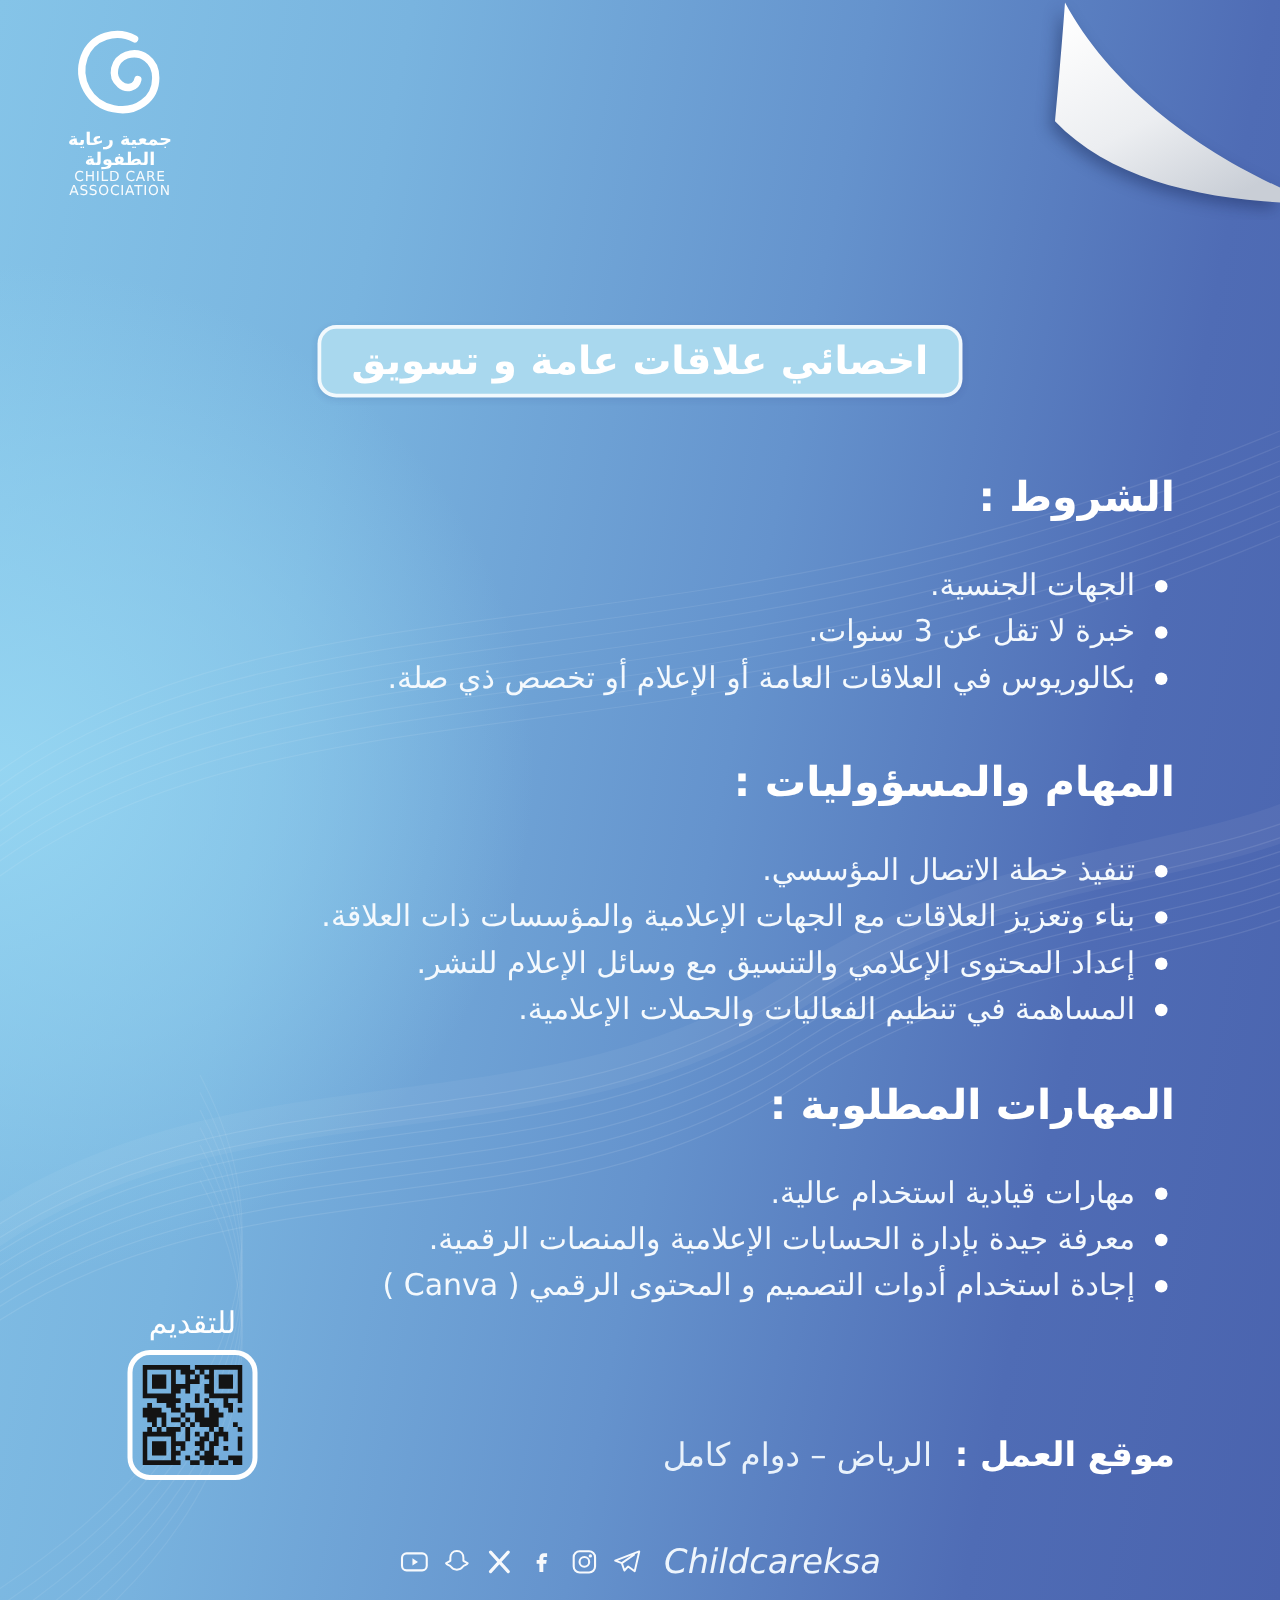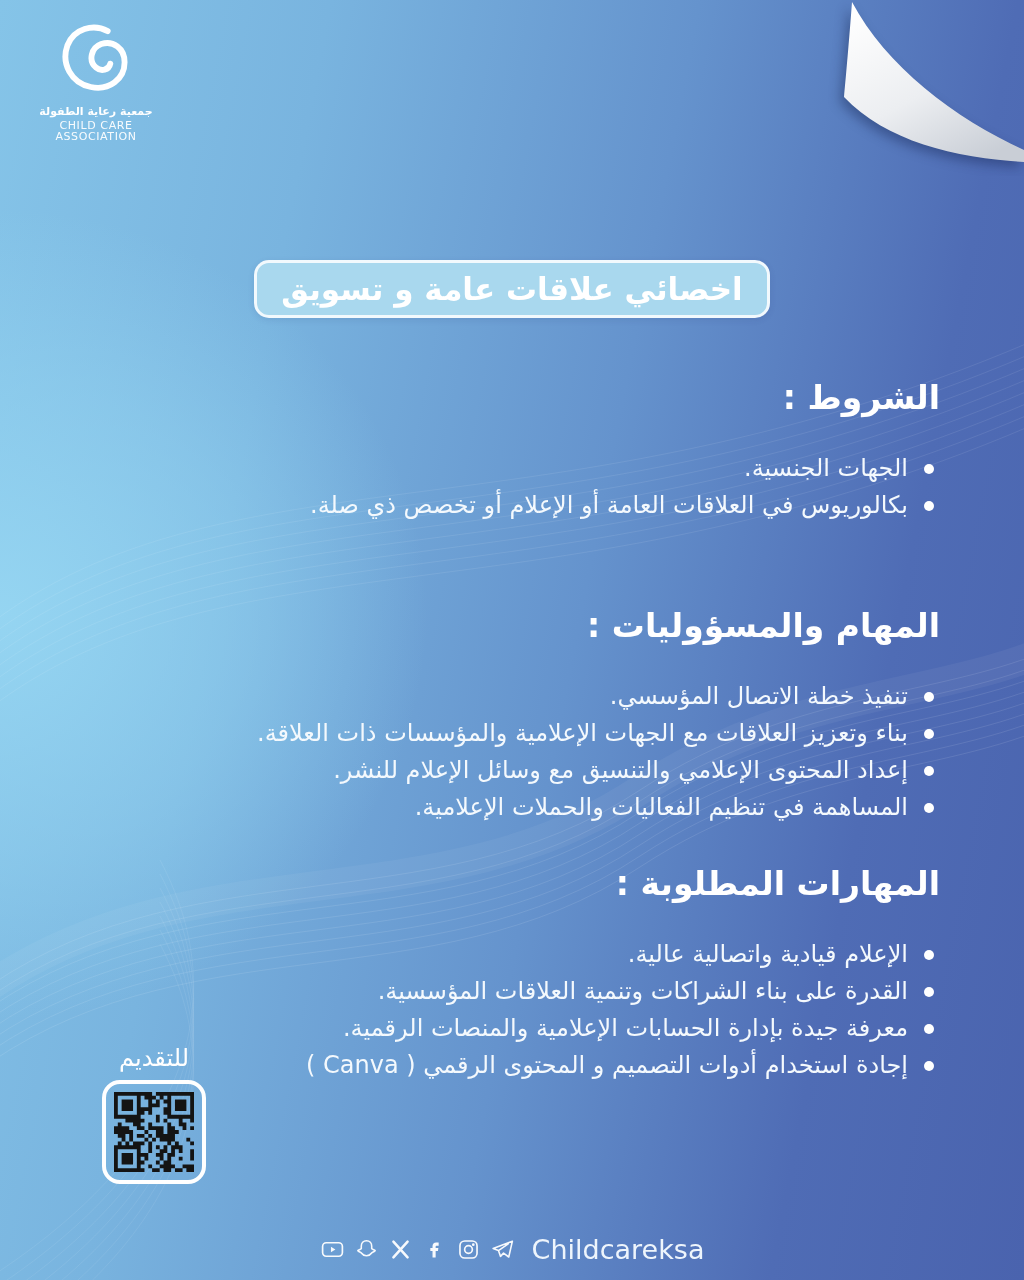--- a/index.html
+++ b/index.html
@@ -9,21 +9,21 @@
     background:
       radial-gradient(58% 44% at 0% 48%, rgba(150,214,242,0.95) 0%, rgba(150,214,242,0.45) 42%, rgba(150,214,242,0) 72%),
       linear-gradient(101deg, #85c4e8 0%, #79b4df 26%, #6593cd 55%, #4f6cb5 80%, #4a63ae 100%);
   }
   svg { display:block; }
   .waves { position:absolute; inset:0; pointer-events:none; }
 
   
   .logo { position:absolute; top:22px; left:36px; width:120px; text-align:center; direction:rtl; }
   .logo .swirl { margin:0 auto; width:78px; height:78px; }
-  .logo .ar { font-size:11px; font-weight:700; line-height:16px; margin-top:4px; }
+  .logo .ar { font-size:14px; font-weight:700; line-height:16px; margin-top:4px; }
   .logo .en { font-size:11px; letter-spacing:0.6px; line-height:11px; opacity:0.95; }
 
   
   .curl { position:absolute; top:0; right:0; width:212px; height:176px; }
 
   
   .title-block { position:absolute; top:128px; left:0; right:0; text-align:center; }
   .title-line { font-size:39px; font-weight:700; line-height:60px; text-shadow:0 1px 2px rgba(40,60,120,0.18); }
   .badge-wrap { position:absolute; top:260px; left:0; right:0; text-align:center; }
   .badge {
@@ -49,21 +49,21 @@
   .qr { position:absolute; left:102px; top:1080px; width:104px; height:104px;
     border:4px solid #ffffff; border-radius:18px; padding:8px; box-sizing:border-box; }
   .qr svg { width:100%; height:100%; }
 
   
   .location { position:absolute; top:1146px; right:84px; left:84px; text-align:right;
     font-size:26px; line-height:38px; }
   .location .lbl { font-weight:700; font-size:27px; }
   .location .val { color:#e9f2fb; margin-right:10px; }
   .social { position:absolute; top:1234px; left:0; right:0; display:flex; direction:ltr;
-    justify-content:center; align-items:center; gap:9px; }
+    justify-content:center; align-items:center; gap:9px;font-style:italic; }
   .social .icon { width:25px; height:25px; opacity:0.95; }
   .social .handle { font-size:27px; color:#eef5fc; margin-left:8px; }
 </style>
 </head>
 <body>
 
 <div class="poster">
 
   <svg class="waves" viewBox="0 0 1024 1280" preserveAspectRatio="none">
     <defs>
@@ -128,51 +128,55 @@
 
 
   <div class="badge-wrap">
     <span class="badge">اخصائي علاقات عامة و تسويق</span>
   </div>
 
   <div class="section sec-1">
     <h2>الشروط :</h2>
     <ul>
       <li>الجهات الجنسية.</li>
+      <li>خبرة لا تقل عن 3 سنوات.</li>
       <li>بكالوريوس في العلاقات العامة أو الإعلام أو تخصص ذي صلة.</li>
     </ul>
   </div>
 
   <div class="section sec-2">
     <h2>المهام والمسؤوليات :</h2>
     <ul>
       <li>تنفيذ خطة الاتصال المؤسسي.</li>
       <li>بناء وتعزيز العلاقات مع الجهات الإعلامية والمؤسسات ذات العلاقة.</li>
       <li>إعداد المحتوى الإعلامي والتنسيق مع وسائل الإعلام للنشر.</li>
       <li>المساهمة في تنظيم الفعاليات والحملات الإعلامية.</li>
     </ul>
   </div>
 
   <div class="section sec-3">
     <h2>المهارات المطلوبة :</h2>
     <ul>
-      <li>الإعلام قيادية واتصالية عالية.</li>
-      <li>القدرة على بناء الشراكات وتنمية العلاقات المؤسسية.</li>
+      <li>مهارات قيادية استخدام عالية.</li>
       <li>معرفة جيدة بإدارة الحسابات الإعلامية والمنصات الرقمية.</li>
       <li>إجادة استخدام أدوات التصميم و المحتوى الرقمي ( Canva )</li>
     </ul>
   </div>
 
   <div class="apply-label">للتقديم</div>
   <div class="qr">
     <svg viewBox="0 0 88.2 88.2">
       <path id="qr-path" fill="#141414" fill-rule="evenodd" d="M29.4,0.0h4.2v4.2h-4.2zM33.6,0.0h4.2v4.2h-4.2zM37.8,0.0h4.2v4.2h-4.2zM46.2,0.0h4.2v4.2h-4.2zM50.4,0.0h4.2v4.2h-4.2zM54.6,0.0h4.2v4.2h-4.2zM33.6,4.2h4.2v4.2h-4.2zM37.8,4.2h4.2v4.2h-4.2zM42.0,4.2h4.2v4.2h-4.2zM50.4,4.2h4.2v4.2h-4.2zM37.8,8.4h4.2v4.2h-4.2zM46.2,8.4h4.2v4.2h-4.2zM54.6,8.4h4.2v4.2h-4.2zM37.8,12.6h4.2v4.2h-4.2zM42.0,12.6h4.2v4.2h-4.2zM46.2,12.6h4.2v4.2h-4.2zM29.4,16.8h4.2v4.2h-4.2zM33.6,16.8h4.2v4.2h-4.2zM37.8,16.8h4.2v4.2h-4.2zM54.6,16.8h4.2v4.2h-4.2zM29.4,21.0h4.2v4.2h-4.2zM37.8,21.0h4.2v4.2h-4.2zM54.6,21.0h4.2v4.2h-4.2zM46.2,25.2h4.2v4.2h-4.2zM12.6,29.4h4.2v4.2h-4.2zM16.8,29.4h4.2v4.2h-4.2zM21.0,29.4h4.2v4.2h-4.2zM25.2,29.4h4.2v4.2h-4.2zM29.4,29.4h4.2v4.2h-4.2zM46.2,29.4h4.2v4.2h-4.2zM54.6,29.4h4.2v4.2h-4.2zM71.4,29.4h4.2v4.2h-4.2zM84.0,29.4h4.2v4.2h-4.2zM4.2,33.6h4.2v4.2h-4.2zM21.0,33.6h4.2v4.2h-4.2zM25.2,33.6h4.2v4.2h-4.2zM37.8,33.6h4.2v4.2h-4.2zM58.8,33.6h4.2v4.2h-4.2zM71.4,33.6h4.2v4.2h-4.2zM75.6,33.6h4.2v4.2h-4.2zM0.0,37.8h4.2v4.2h-4.2zM4.2,37.8h4.2v4.2h-4.2zM8.4,37.8h4.2v4.2h-4.2zM12.6,37.8h4.2v4.2h-4.2zM25.2,37.8h4.2v4.2h-4.2zM29.4,37.8h4.2v4.2h-4.2zM37.8,37.8h4.2v4.2h-4.2zM42.0,37.8h4.2v4.2h-4.2zM46.2,37.8h4.2v4.2h-4.2zM50.4,37.8h4.2v4.2h-4.2zM58.8,37.8h4.2v4.2h-4.2zM63.0,37.8h4.2v4.2h-4.2zM75.6,37.8h4.2v4.2h-4.2zM84.0,37.8h4.2v4.2h-4.2zM0.0,42.0h4.2v4.2h-4.2zM4.2,42.0h4.2v4.2h-4.2zM8.4,42.0h4.2v4.2h-4.2zM12.6,42.0h4.2v4.2h-4.2zM16.8,42.0h4.2v4.2h-4.2zM33.6,42.0h4.2v4.2h-4.2zM46.2,42.0h4.2v4.2h-4.2zM50.4,42.0h4.2v4.2h-4.2zM58.8,42.0h4.2v4.2h-4.2zM63.0,42.0h4.2v4.2h-4.2zM67.2,42.0h4.2v4.2h-4.2zM4.2,46.2h4.2v4.2h-4.2zM8.4,46.2h4.2v4.2h-4.2zM16.8,46.2h4.2v4.2h-4.2zM25.2,46.2h4.2v4.2h-4.2zM29.4,46.2h4.2v4.2h-4.2zM37.8,46.2h4.2v4.2h-4.2zM46.2,46.2h4.2v4.2h-4.2zM50.4,46.2h4.2v4.2h-4.2zM54.6,46.2h4.2v4.2h-4.2zM58.8,46.2h4.2v4.2h-4.2zM63.0,46.2h4.2v4.2h-4.2zM8.4,50.4h4.2v4.2h-4.2zM16.8,50.4h4.2v4.2h-4.2zM33.6,50.4h4.2v4.2h-4.2zM42.0,50.4h4.2v4.2h-4.2zM50.4,50.4h4.2v4.2h-4.2zM54.6,50.4h4.2v4.2h-4.2zM58.8,50.4h4.2v4.2h-4.2zM63.0,50.4h4.2v4.2h-4.2zM79.8,50.4h4.2v4.2h-4.2zM4.2,54.6h4.2v4.2h-4.2zM12.6,54.6h4.2v4.2h-4.2zM21.0,54.6h4.2v4.2h-4.2zM25.2,54.6h4.2v4.2h-4.2zM29.4,54.6h4.2v4.2h-4.2zM37.8,54.6h4.2v4.2h-4.2zM58.8,54.6h4.2v4.2h-4.2zM67.2,54.6h4.2v4.2h-4.2zM84.0,54.6h4.2v4.2h-4.2zM37.8,58.8h4.2v4.2h-4.2zM46.2,58.8h4.2v4.2h-4.2zM54.6,58.8h4.2v4.2h-4.2zM63.0,58.8h4.2v4.2h-4.2zM67.2,58.8h4.2v4.2h-4.2zM71.4,58.8h4.2v4.2h-4.2zM37.8,63.0h4.2v4.2h-4.2zM50.4,63.0h4.2v4.2h-4.2zM54.6,63.0h4.2v4.2h-4.2zM63.0,63.0h4.2v4.2h-4.2zM71.4,63.0h4.2v4.2h-4.2zM84.0,63.0h4.2v4.2h-4.2zM29.4,67.2h4.2v4.2h-4.2zM33.6,67.2h4.2v4.2h-4.2zM46.2,67.2h4.2v4.2h-4.2zM50.4,67.2h4.2v4.2h-4.2zM58.8,67.2h4.2v4.2h-4.2zM63.0,67.2h4.2v4.2h-4.2zM84.0,67.2h4.2v4.2h-4.2zM33.6,71.4h4.2v4.2h-4.2zM50.4,71.4h4.2v4.2h-4.2zM58.8,71.4h4.2v4.2h-4.2zM71.4,71.4h4.2v4.2h-4.2zM84.0,71.4h4.2v4.2h-4.2zM29.4,75.6h4.2v4.2h-4.2zM46.2,75.6h4.2v4.2h-4.2zM54.6,75.6h4.2v4.2h-4.2zM58.8,75.6h4.2v4.2h-4.2zM37.8,79.8h4.2v4.2h-4.2zM50.4,79.8h4.2v4.2h-4.2zM54.6,79.8h4.2v4.2h-4.2zM58.8,79.8h4.2v4.2h-4.2zM63.0,79.8h4.2v4.2h-4.2zM75.6,79.8h4.2v4.2h-4.2zM79.8,79.8h4.2v4.2h-4.2zM84.0,79.8h4.2v4.2h-4.2zM29.4,84.0h4.2v4.2h-4.2zM42.0,84.0h4.2v4.2h-4.2zM46.2,84.0h4.2v4.2h-4.2zM54.6,84.0h4.2v4.2h-4.2zM58.8,84.0h4.2v4.2h-4.2zM67.2,84.0h4.2v4.2h-4.2zM71.4,84.0h4.2v4.2h-4.2zM79.8,84.0h4.2v4.2h-4.2zM84.0,84.0h4.2v4.2h-4.2zM0,0h29.400000000000002v29.400000000000002h-29.400000000000002zM4.2,4.2v21h21v-21zM8.4,8.4h12.600000000000001v12.600000000000001h-12.600000000000001zM58.800000000000004,0h29.400000000000002v29.400000000000002h-29.400000000000002zM63.00000000000001,4.2v21h21v-21zM67.2,8.4h12.600000000000001v12.600000000000001h-12.600000000000001zM0,58.800000000000004h29.400000000000002v29.400000000000002h-29.400000000000002zM4.2,63.00000000000001v21h21v-21zM8.4,67.2h12.600000000000001v12.600000000000001h-12.600000000000001z"></path>
     </svg>
   </div>
 
+  <div class="location">
+    <span class="lbl">موقع العمل :</span>
+    <span class="val">الرياض – دوام كامل</span>
+  </div>
 
   <div class="social">
     <svg class="icon" viewBox="0 0 24 24">
       <rect x="2.5" y="5.5" width="19" height="13" rx="3.5" fill="none" stroke="#fff" stroke-width="1.6"></rect>
       <path d="M10.5,9.3 L14.8,12 L10.5,14.7 Z" fill="#fff"></path>
     </svg>
     <svg class="icon" viewBox="0 0 24 24">
       <path d="M12,3.6 C15.1,3.6 17,5.9 17,8.8 L17,11.2 C18.1,12.1 19.6,12.4 20.3,13.1 C19.6,14.5 17.5,14.4 16.7,15.6 C15.9,16.8 14.6,18 12,18 C9.4,18 8.1,16.8 7.3,15.6 C6.5,14.4 4.4,14.5 3.7,13.1 C4.4,12.4 5.9,12.1 7,11.2 L7,8.8 C7,5.9 8.9,3.6 12,3.6 Z" fill="none" stroke="#fff" stroke-width="1.5" stroke-linejoin="round"></path>
     </svg>
     <svg class="icon" viewBox="0 0 24 24">

